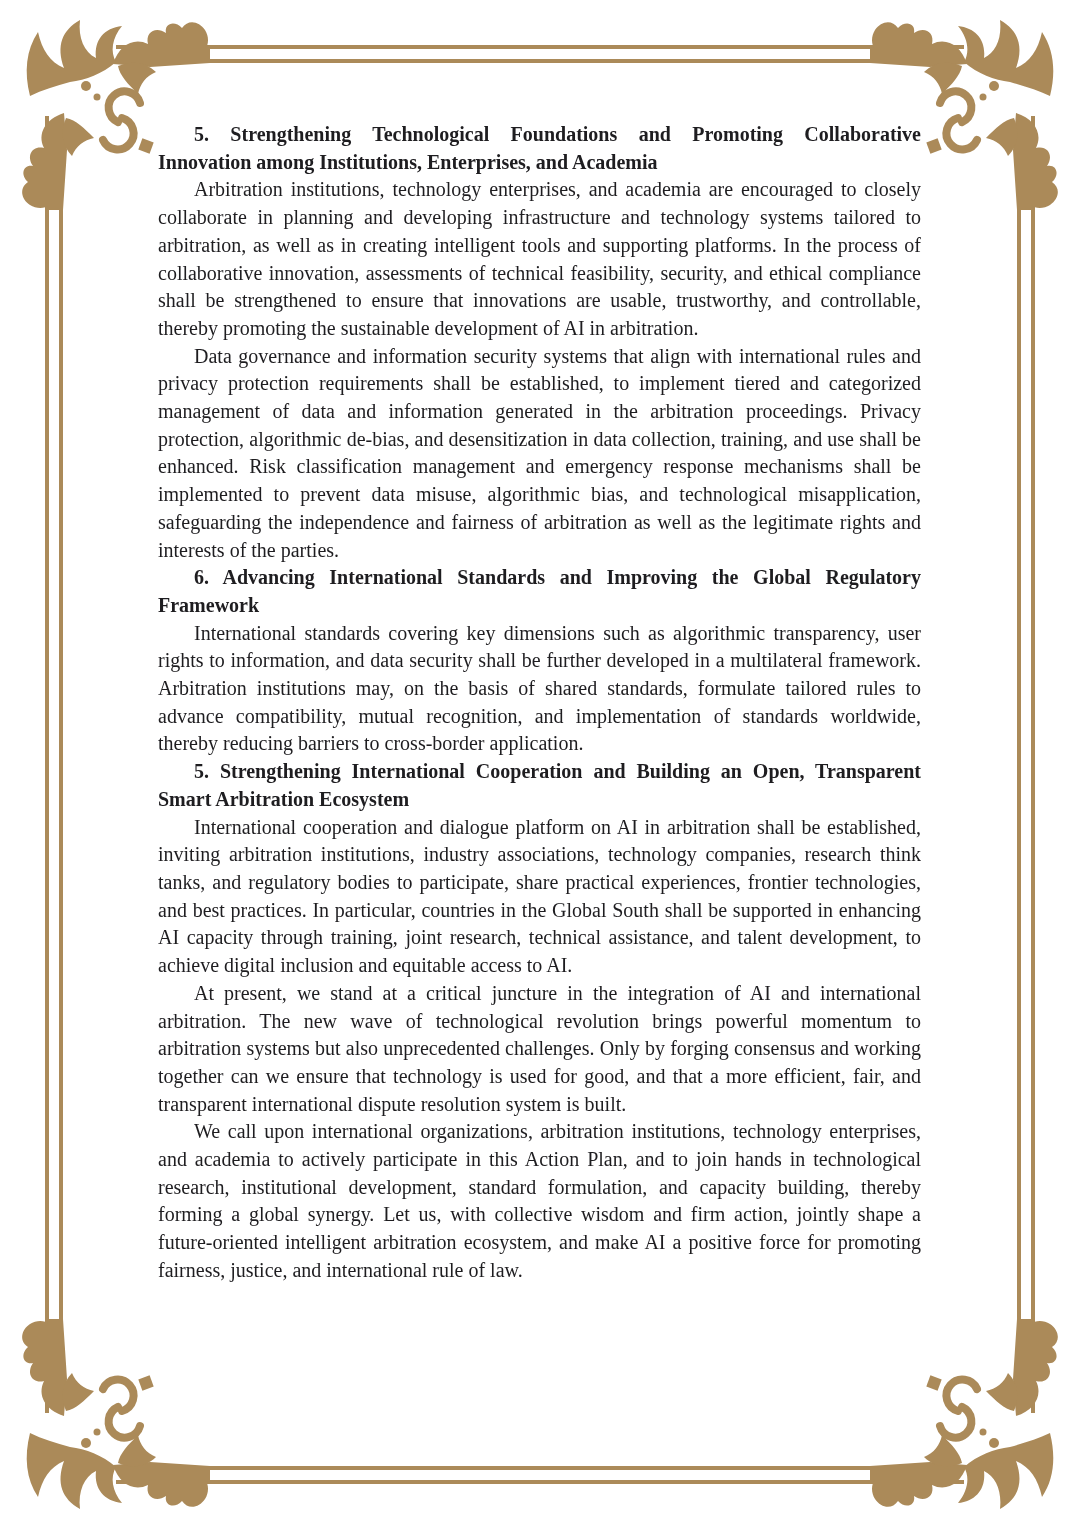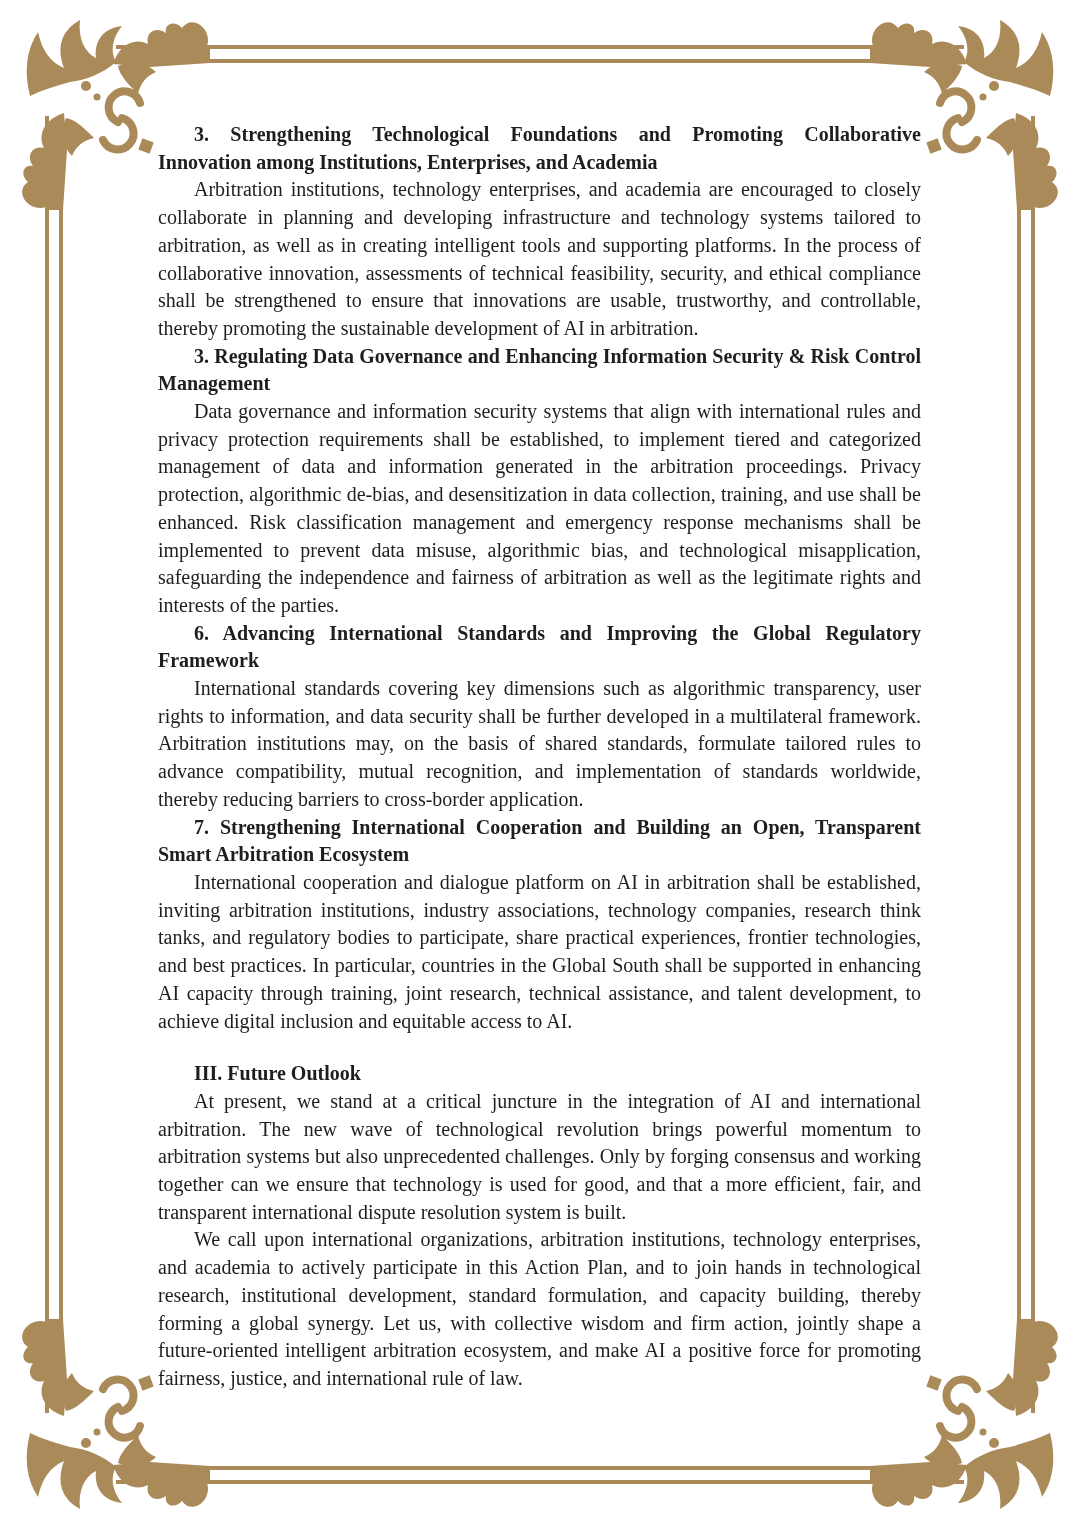--- a/index.html
+++ b/index.html
@@ -96,26 +96,24 @@
       </svg>
     <svg class="corner bl">
         <use href="#cornerOrn"></use>
       </svg>
     <svg class="corner br">
         <use href="#cornerOrn"></use>
       </svg>
   </div>
 
   <article class="doc">
-    <p class="h">3. Strengthening Technological Foundations and Promoting Collaborative Innovation among Institutions, Enterprises, and Academia</p>
+    <p class="h">5. Strengthening Technological Foundations and Promoting Collaborative Innovation among Institutions, Enterprises, and Academia</p>
     <p class="b">Arbitration institutions, technology enterprises, and academia are encouraged to closely collaborate in planning and developing infrastructure and technology systems tailored to arbitration, as well as in creating intelligent tools and supporting platforms. In the process of collaborative innovation, assessments of technical feasibility, security, and ethical compliance shall be strengthened to ensure that innovations are usable, trustworthy, and controllable, thereby promoting the sustainable development of AI in arbitration.</p>
-    <p class="h">3. Regulating Data Governance and Enhancing Information Security &amp; Risk Control Management</p>
     <p class="b">Data governance and information security systems that align with international rules and privacy protection requirements shall be established, to implement tiered and categorized management of data and information generated in the arbitration proceedings. Privacy protection, algorithmic de-bias, and desensitization in data collection, training, and use shall be enhanced. Risk classification management and emergency response mechanisms shall be implemented to prevent data misuse, algorithmic bias, and technological misapplication, safeguarding the independence and fairness of arbitration as well as the legitimate rights and interests of the parties.</p>
     <p class="h">6. Advancing International Standards and Improving the Global Regulatory Framework</p>
     <p class="b">International standards covering key dimensions such as algorithmic transparency, user rights to information, and data security shall be further developed in a multilateral framework. Arbitration institutions may, on the basis of shared standards, formulate tailored rules to advance compatibility, mutual recognition, and implementation of standards worldwide, thereby reducing barriers to cross-border application.</p>
-    <p class="h">7. Strengthening International Cooperation and Building an Open, Transparent Smart Arbitration Ecosystem</p>
+    <p class="h">5. Strengthening International Cooperation and Building an Open, Transparent Smart Arbitration Ecosystem</p>
     <p class="b">International cooperation and dialogue platform on AI in arbitration shall be established, inviting arbitration institutions, industry associations, technology companies, research think tanks, and regulatory bodies to participate, share practical experiences, frontier technologies, and best practices. In particular, countries in the Global South shall be supported in enhancing AI capacity through training, joint research, technical assistance, and talent development, to achieve digital inclusion and equitable access to AI.</p>
-    <p class="h sp">III. Future Outlook</p>
     <p class="b">At present, we stand at a critical juncture in the integration of AI and international arbitration. The new wave of technological revolution brings powerful momentum to arbitration systems but also unprecedented challenges. Only by forging consensus and working together can we ensure that technology is used for good, and that a more efficient, fair, and transparent international dispute resolution system is built.</p>
     <p class="b">We call upon international organizations, arbitration institutions, technology enterprises, and academia to actively participate in this Action Plan, and to join hands in technological research, institutional development, standard formulation, and capacity building, thereby forming a global synergy. Let us, with collective wisdom and firm action, jointly shape a future-oriented intelligent arbitration ecosystem, and make AI a positive force for promoting fairness, justice, and international rule of law.</p>
   </article>
 
 </div>
 
 </body></html>

